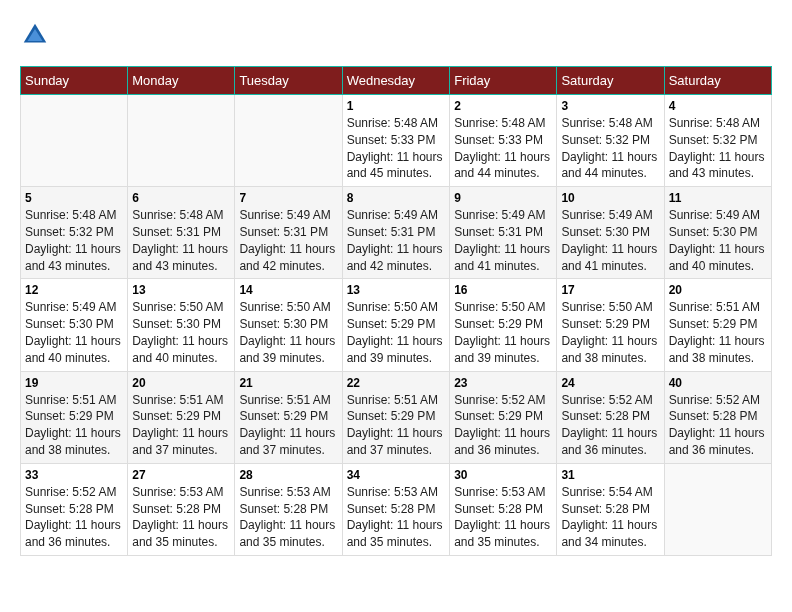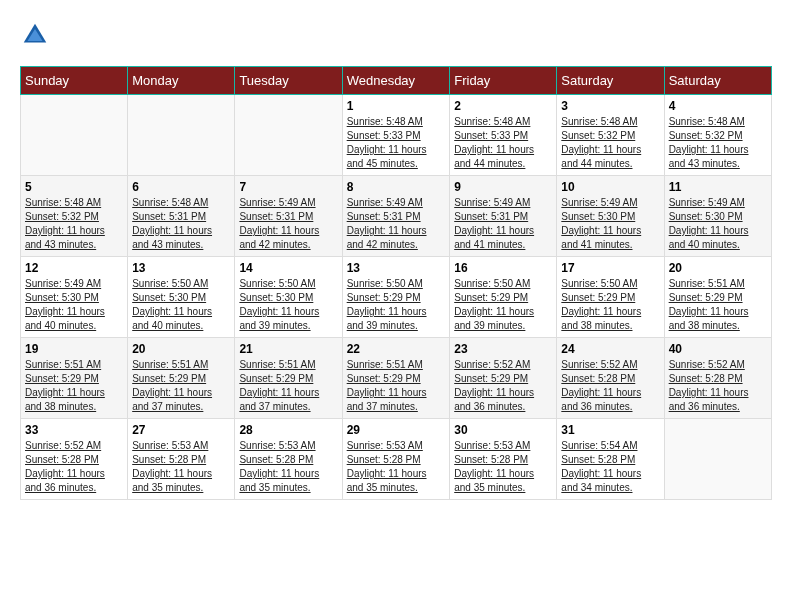--- a/index.html
+++ b/index.html
@@ -78,24 +78,23 @@
     tbody tr:nth-child(even) td {
       background-color: #f5f5f5;
     }
     .day-num {
       font-weight: bold;
       font-size: 12px;
       display: block;
       margin-bottom: 2px;
     }
     .day-info {
-      font-size: 10px;
+      font-size: 12px;
       color: #222;
       line-height: 1.4;
-      text-decoration: underline;
     }
     .empty-cell {
       background-color: #f9f9f9 !important;
     }
   </style>
 </head>
 <body>
 
 <div class="header">
   <div class="logo">
@@ -301,21 +300,21 @@
 Sunset: 5:28 PM
 Daylight: 11 hours and 35 minutes.</div>
         </td>
         <td>
           <span class="day-num">28</span>
           <div class="day-info">Sunrise: 5:53 AM
 Sunset: 5:28 PM
 Daylight: 11 hours and 35 minutes.</div>
         </td>
         <td>
-          <span class="day-num">29</span>
+          <span class="day-num">34</span>
           <div class="day-info">Sunrise: 5:53 AM
 Sunset: 5:28 PM
 Daylight: 11 hours and 35 minutes.</div>
         </td>
         <td>
           <span class="day-num">30</span>
           <div class="day-info">Sunrise: 5:53 AM
 Sunset: 5:28 PM
 Daylight: 11 hours and 35 minutes.</div>
         </td>

